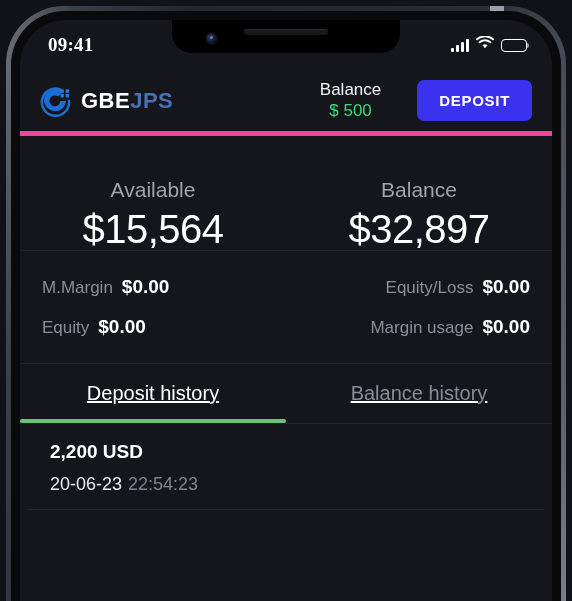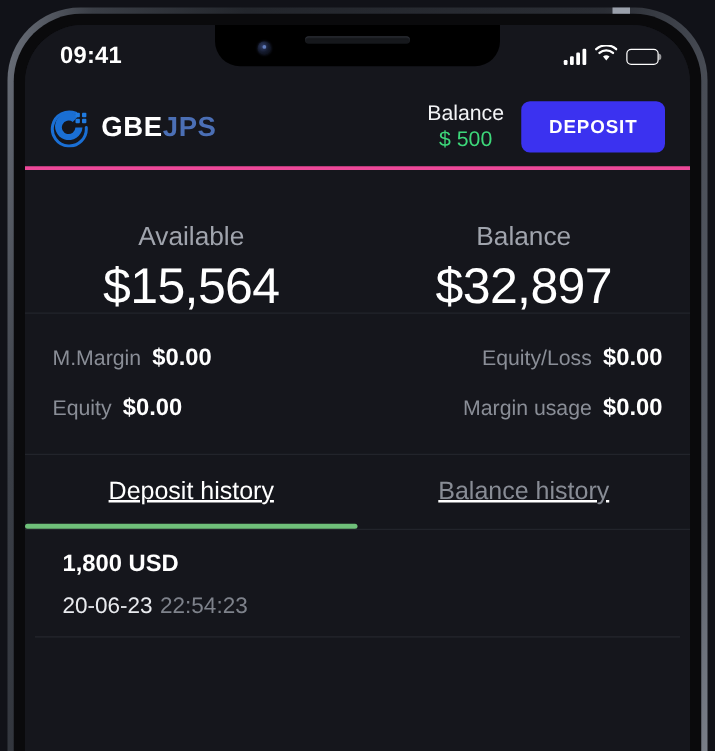--- a/index.html
+++ b/index.html
@@ -72,21 +72,21 @@
     background:#15161c;
     display:flex; flex-direction:column;
     color:#fff;
   }
 
   
   #status-bar{
     height:50px; flex:none;
     display:flex; align-items:center; justify-content:space-between;
     padding:0 25px 0 28px;
-    position:relative; z-index:25;
+    position:relative; z-index:25;font-family:Liberation Serif, serif;
   }
   #status-time{ font-size:19px; font-weight:600; letter-spacing:.2px; color:#fff; }
   #status-icons{ display:flex; align-items:center; gap:7px; }
   #signal-icon{ display:flex; align-items:flex-end; gap:2px; height:13px; }
   #signal-icon i{ display:block; width:3px; background:#fff; border-radius:1px; }
   #signal-icon i:nth-child(1){ height:4px; }
   #signal-icon i:nth-child(2){ height:7px; }
   #signal-icon i:nth-child(3){ height:10px; }
   #signal-icon i:nth-child(4){ height:13px; }
   #battery-icon{
@@ -97,21 +97,22 @@
   #battery-tip{
     position:absolute; right:-3.4px; top:3.5px; width:2px; height:5px;
     background:#fff; border-radius:0 2px 2px 0; opacity:.55;
   }
 
   
   #app-header{
     height:66px; flex:none;
     display:flex; align-items:center; 
     padding:0 20px 0 20px;
-    border-bottom:3px solid #ec4899;
+    border-bottom:5px solid #ec4899;
+    gap:22px;
   }
   #brand{ display:flex; align-items:center; gap:9px; }
   #brand-mark{ width:32px; height:32px; position:relative; flex:none; }
   #brand-text{ font-size:22px; font-weight:700; letter-spacing:.5px; }
   #brand-text .brand-primary{ color:#ffffff; }
   #brand-text .brand-secondary{ color:#4b6fb5; }
 
   #header-balance{ text-align:center; margin-left:auto; margin-right:14px; line-height:1.22; }
   #header-balance-label{ font-size:17px; color:#f3f4f6; }
   #header-balance-value{ font-size:17px; color:#3dd87a; font-weight:400; }
@@ -287,21 +288,21 @@
           </div>
         </div>
 
         <div id="tabs-row">
           <button class="tab active">Deposit history</button>
           <button class="tab inactive">Balance history</button>
         </div>
 
         <div id="history-list">
           <div class="history-item">
-            <div class="history-amount">1,800 USD</div>
+            <div class="history-amount">2,200 USD</div>
             <div class="history-meta">
               <span class="history-date">20-06-23</span><span class="history-time">22:54:23</span>
             </div>
           </div>
         </div>
 
       </div>
     </div>
   </div>
 </div>

